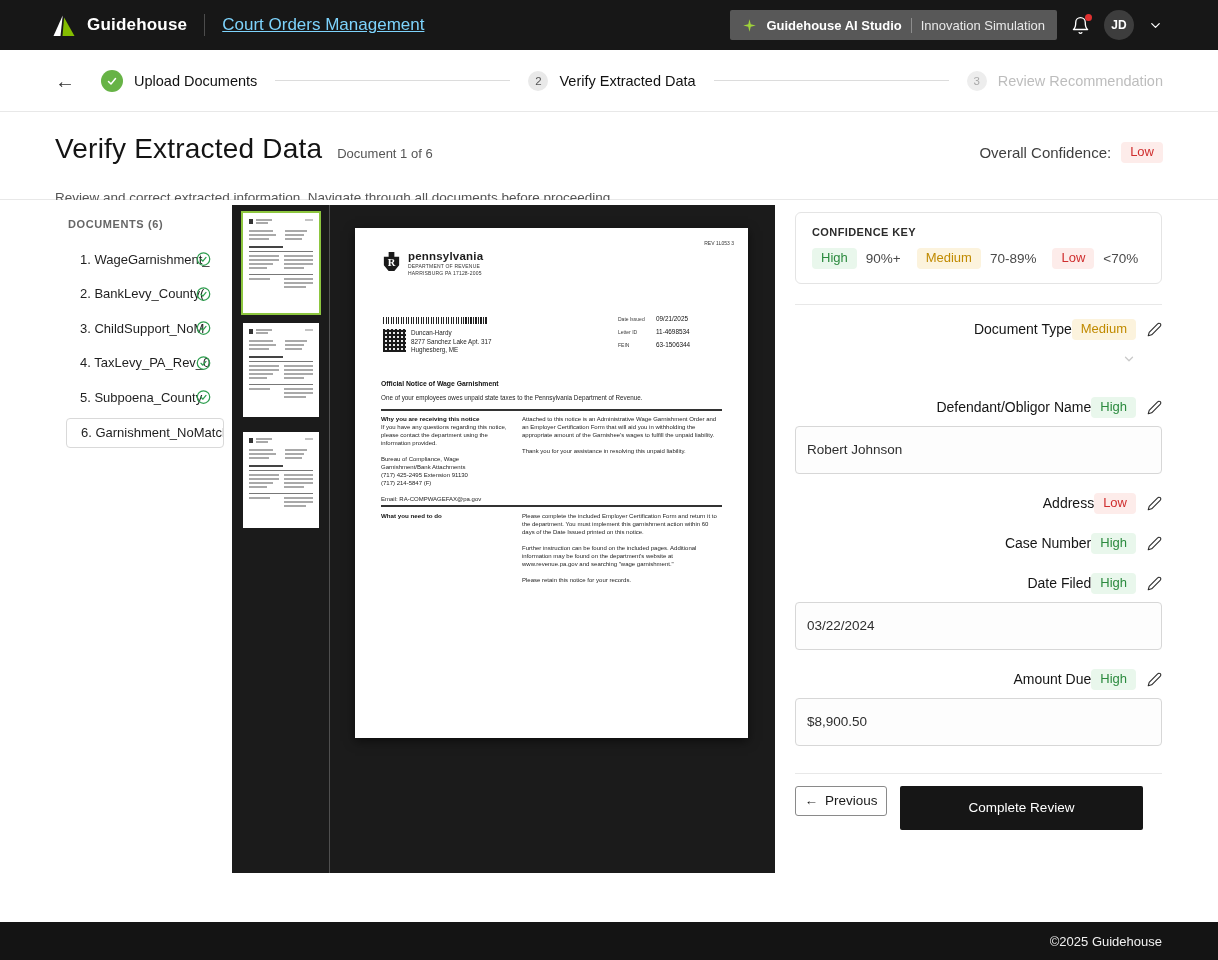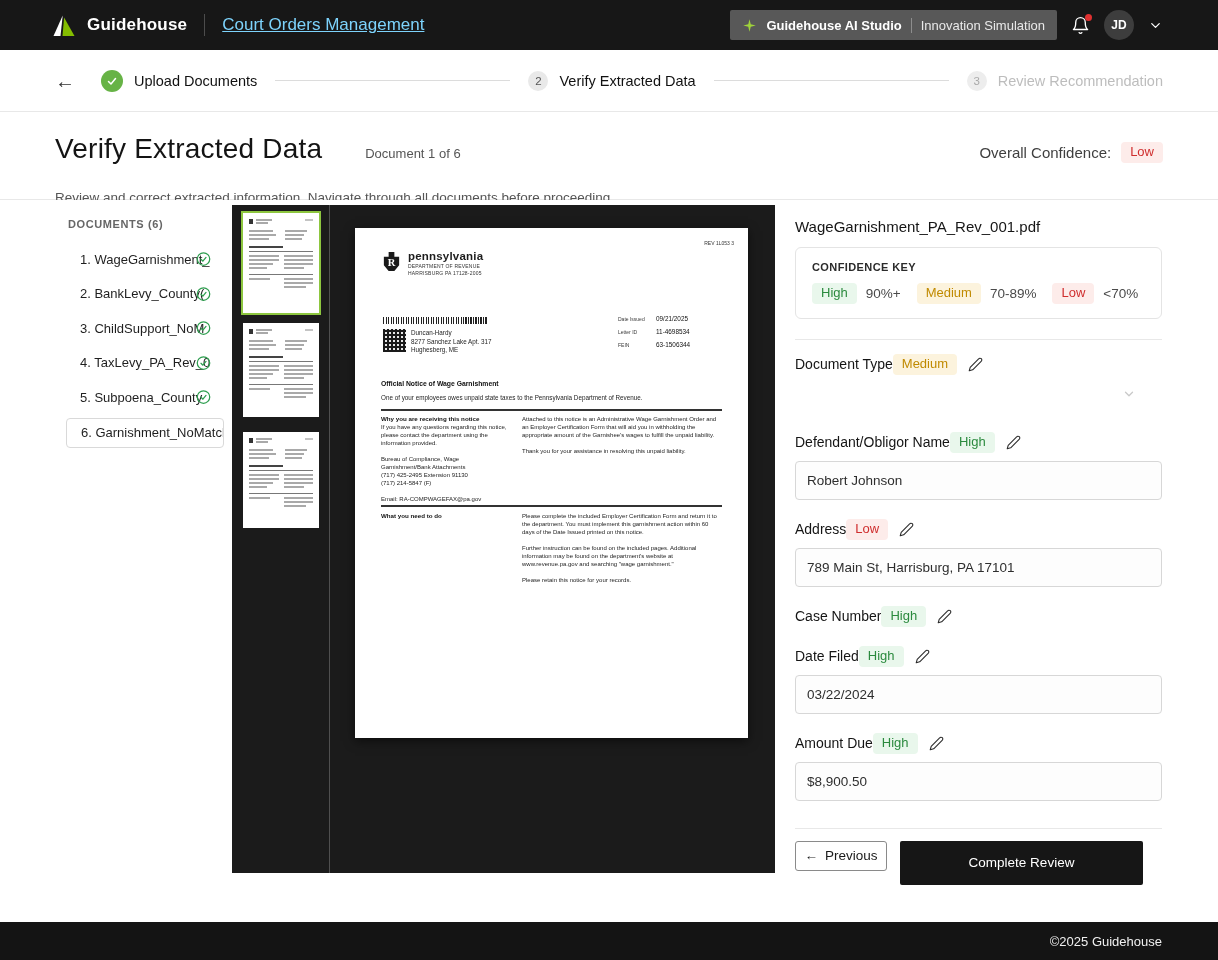--- a/index.html
+++ b/index.html
@@ -42,21 +42,21 @@
   .step-circle.upcoming { background:#ededed; color:#a9a9a9; }
   .step-label { font-size:14.5px; color:#111; white-space:nowrap; }
   .step.upcoming .step-label { color:#bdbdbd; }
   .connector { flex:1; height:1px; background:#dcdcdc; margin:0 18px; }
 
   
   .page-head { position:absolute; top:112px; left:0; right:0; height:88px; background:#fff;
     border-bottom:1px solid #e8e8e8; padding:21px 55px 0; }
   .title-row { display:flex; align-items:baseline; gap:15px; }
   .page-title { font-size:28px; font-weight:400; color:#141414; letter-spacing:.2px; }
-  .doc-counter { font-size:13px; color:#555;margin-left:28px; }
+  .doc-counter { font-size:13px; color:#555; }
   .page-subtitle { margin-top:25px; font-size:13.5px; color:#555; }
   .overall { position:absolute; right:55px; top:30px; display:flex; align-items:center; gap:10px;
     font-size:15px; color:#3f3f3f; }
   .badge { border-radius:4px; padding:3px 9px; font-size:13px; line-height:1.15; display:inline-block; }
   .badge.high   { background:#e9f7ec; color:#2b8a3e; }
   .badge.medium { background:#fcf3dd; color:#c08a00; }
   .badge.low    { background:#fdecea; color:#cf2e2e; }
 
   
   .main { position:absolute; top:200px; left:0; right:0; bottom:38px; background:#fff; }
@@ -128,27 +128,27 @@
   .filename { margin-top:18px; font-size:15px; color:#161616; }
   .key-box { margin-top:12px; border:1px solid #e4e4e4; border-radius:6px; padding:13px 16px 14px; }
   .key-title { font-size:11px; font-weight:700; color:#2b2b2b; letter-spacing:.4px; }
   .key-row { display:flex; align-items:center; margin-top:10px; }
   .key-range { font-size:13.5px; color:#4a4a4a; margin:0 16px 0 9px; }
   .key-range.last { margin-right:0; }
   .panel-divider { height:1px; background:#e8e8e8; margin-top:20px; }
   .field { margin-top:19px; }
   .field.dt { margin-top:14px; }
   .field.first { margin-top:27px; }
-  .frow { display:flex; align-items:center; justify-content:flex-start; }
+  .frow { display:flex; align-items:center; justify-content:flex-end; }
   .flabel { font-size:14px; color:#151515; }
   .fright { display:flex; align-items:center; gap:11px; }
   .pencil-btn { background:none; border:none; display:flex; padding:0; }
   .select-row { margin-top:8px; height:22px; display:flex; align-items:center; justify-content:flex-end;
     padding-right:26px; background:#fff; border:none; width:100%; }
-  .finput { display:block; margin-top:8px; width:100%; height:39px; border:1px solid #d7d7d7;
+  .finput { display:block; margin-top:8px; width:100%; height:48px; border:1px solid #d7d7d7;
     border-radius:4px; background:#fdfdfd; padding:0 11px; font-size:13.5px; color:#2e2e2e;
     font-family:"Liberation Sans","DejaVu Sans",sans-serif; }
   .actions-divider { height:1px; background:#e8e8e8; margin-top:27px; }
   .actions { display:flex; gap:13px; margin-top:12px; width:348px; }
   .btn-prev { width:92px; height:30px; background:#fff; border:1px solid #8a8a8a; border-radius:3px;
     font-size:13.5px; color:#1a1a1a; display:flex; align-items:center; justify-content:center; gap:7px;
     font-family:inherit; }
   .btn-complete { flex:1; height:44px; background:#161616; color:#fff; border:none; border-radius:2px;
     font-size:13.5px; font-family:inherit; }
   .review-status { width:348px; text-align:center; margin-top:12px; font-size:13.5px; color:#4a4a4a; }
@@ -526,21 +526,20 @@
             <div class="doc-p">Please complete the included Employer Certification Form and return it to the department. You must implement this garnishment action within 60 days of the Date Issued printed on this notice.</div>
             <div class="doc-p">Further instruction can be found on the included pages. Additional information may be found on the department's website at www.revenue.pa.gov and searching "wage garnishment."</div>
             <div class="doc-p">Please retain this notice for your records.</div>
           </div>
         </div>
       </div>
     </div>
   </section>
 
   <aside class="panel">
-    <div class="filename">WageGarnishment_PA_Rev_001.pdf</div>
 
     <div class="key-box">
       <div class="key-title">CONFIDENCE KEY</div>
       <div class="key-row">
         <span class="badge high">High</span>
         <span class="key-range">90%+</span>
         <span class="badge medium">Medium</span>
         <span class="key-range">70-89%</span>
         <span class="badge low">Low</span>
         <span class="key-range last">&lt;70%</span>
@@ -596,21 +595,20 @@
           <span class="badge low">Low</span>
           <button class="pencil-btn clickable">
             <span style="display:flex;">
               <svg width="15" height="15" viewBox="0 0 24 24" fill="none" stroke="#2b2b2b" stroke-width="1.7" stroke-linejoin="round">
                   <path d="M17 3a2.85 2.85 0 1 1 4 4L7.5 20.5 2 22l1.5-5.5Z"></path>
                 </svg>
             </span>
           </button>
         </span>
       </div>
-      <input class="finput" value="789 Main St, Harrisburg, PA 17101" style="">
     </div>
 
     <div class="field">
       <div class="frow">
         <span class="flabel">Case Number</span>
         <span class="fright">
           <span class="badge high">High</span>
           <button class="pencil-btn clickable">
             <span style="display:flex;">
               <svg width="15" height="15" viewBox="0 0 24 24" fill="none" stroke="#2b2b2b" stroke-width="1.7" stroke-linejoin="round">

